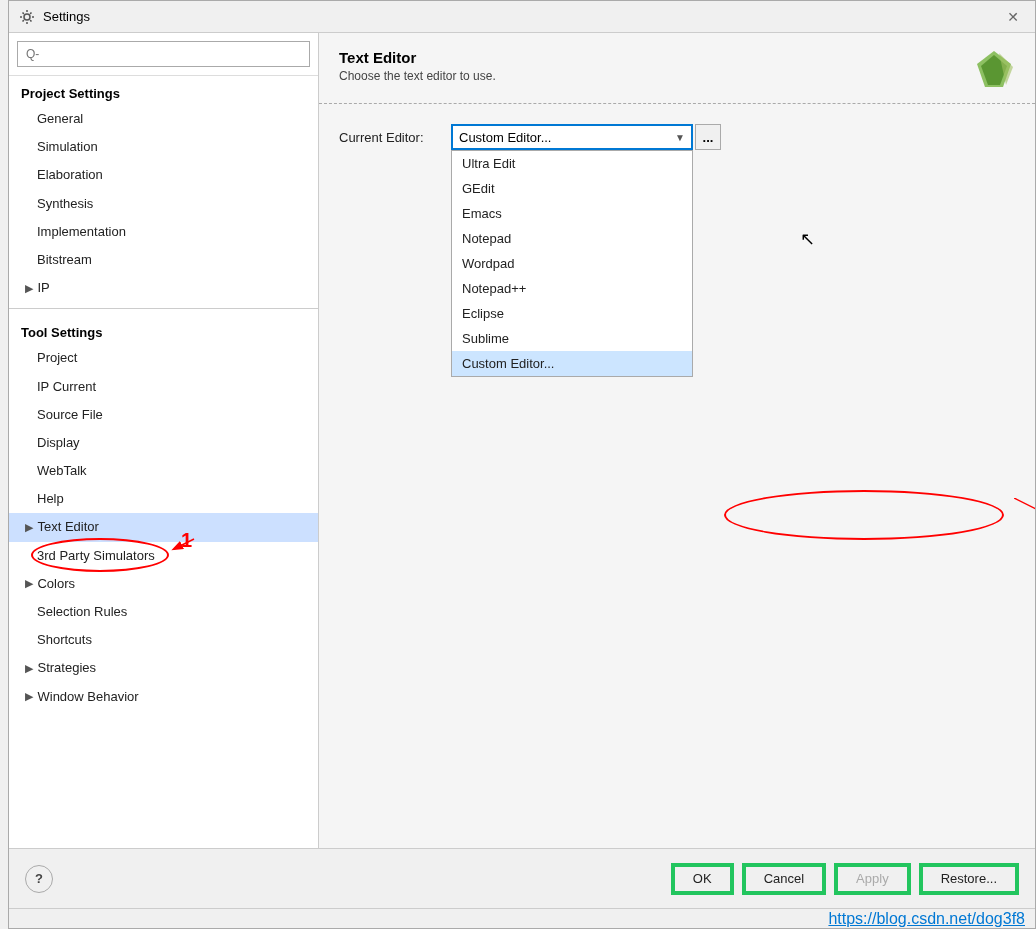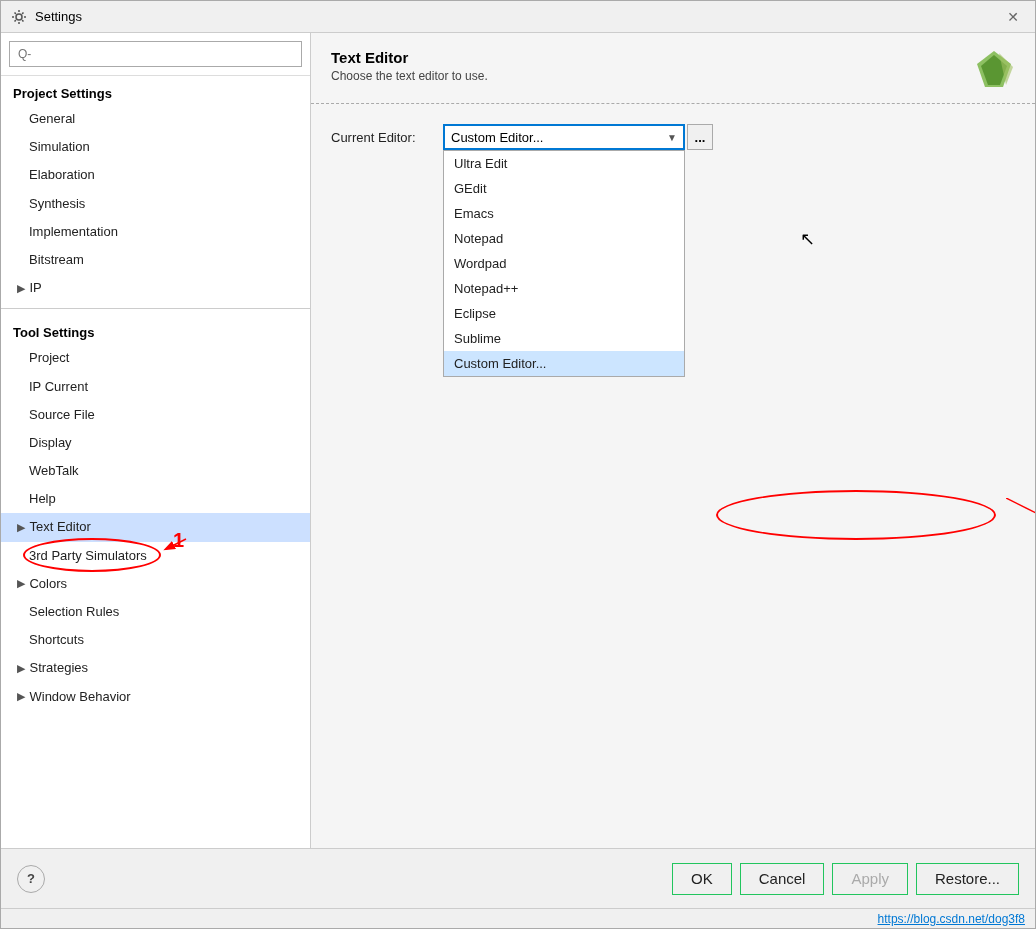--- a/index.html
+++ b/index.html
@@ -15,20 +15,21 @@
       overflow: hidden;
     }
     .dialog {
       width: 1036px;
       height: 929px;
       background: #bef264;
       border: 1px solid #aaa;
       display: flex;
       flex-direction: column;
       position: relative;
+      margin-left: 8px;
     }
     .title-bar {
       background: #f0f0f0;
       border-bottom: 1px solid #ccc;
       height: 32px;
       display: flex;
       align-items: center;
       padding: 0 10px;
       justify-content: space-between;
     }
@@ -242,41 +243,41 @@
       font-weight: bold;
       color: #444;
     }
     .bottom-right {
       display: flex;
       gap: 8px;
     }
     .action-btn {
       height: 32px;
       padding: 0 18px;
-      border: 1px solid #22c55e;
-      background: #f0f0f0;
-      font-size: 15px;
+      border: 4px solid #22c55e;
+      background: #f0f0f0;
+      font-size: 13px;
       cursor: pointer;
       color: #222;
     }
     .action-btn.disabled {
       color: #aaa;
       cursor: default;
     }
     .status-bar {
       height: 20px;
       background: #f0f0f0;
       display: flex;
       align-items: center;
       justify-content: flex-end;
       padding: 0 10px;
       border-top: 1px solid #ccc;
     }
     .status-text {
-      font-size: 12px;
+      font-size: 16px;
       color: #0078d4;
       text-decoration: underline;
       padding-left: 46px;
     }
     .cursor-indicator {
       position: absolute;
       right: 220px;
       top: 195px;
       pointer-events: none;
       z-index: 20;

